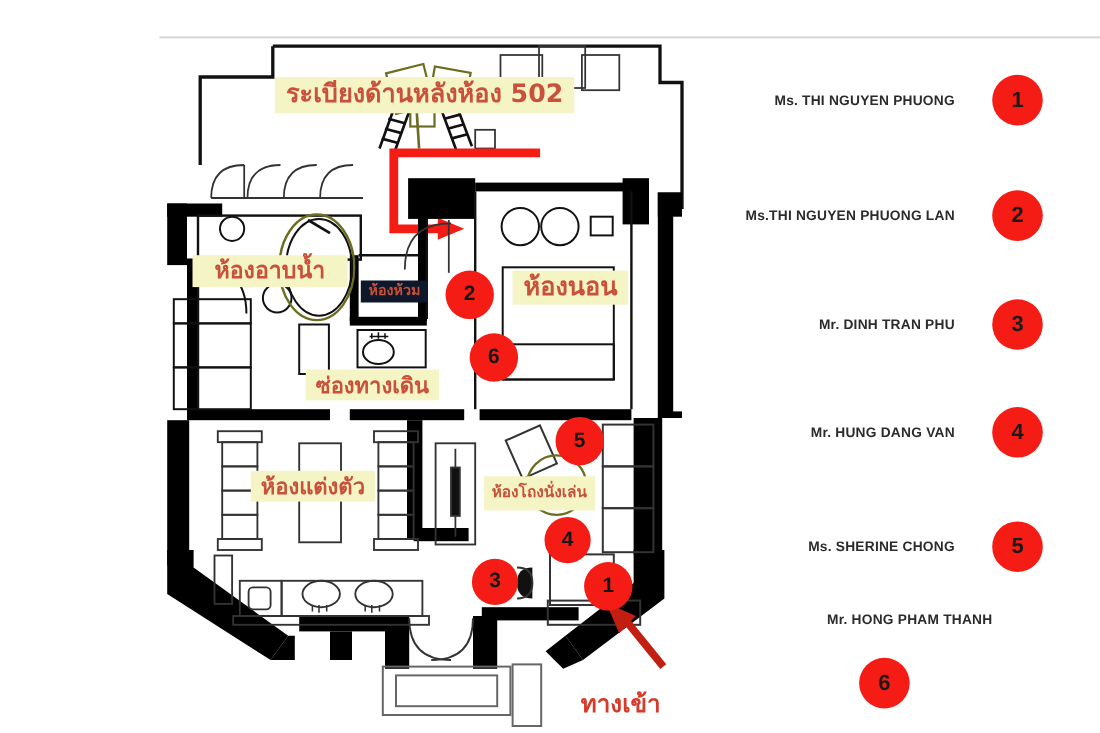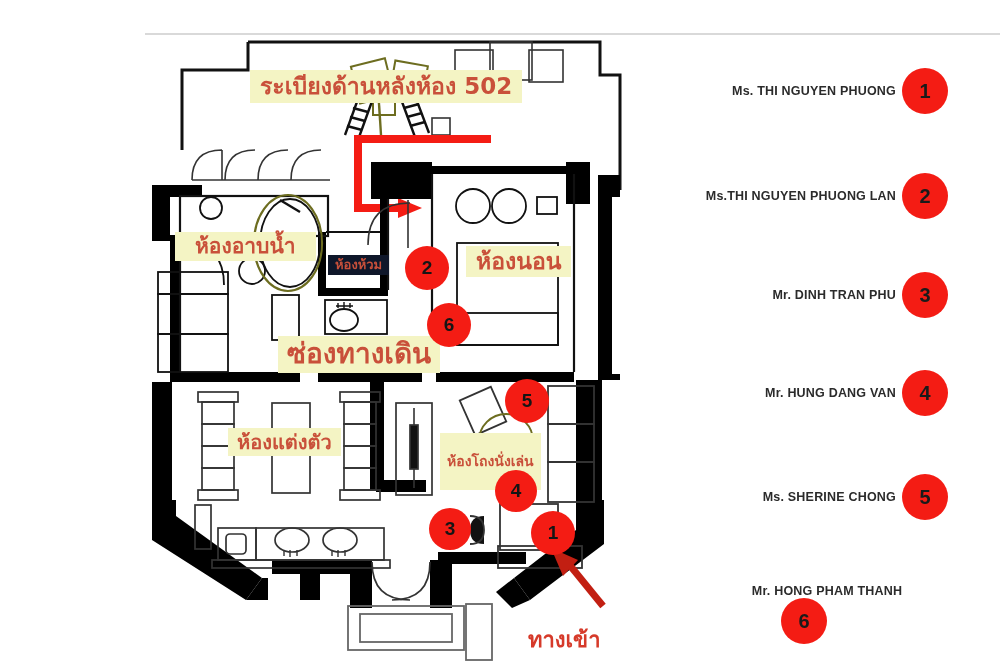--- a/index.html
+++ b/index.html
@@ -11,21 +11,21 @@
   #root{position:absolute;left:0;top:0;width:1000px;height:488px;background:#fff;}
 
   
   #planwrap{position:absolute;left:0;top:0;width:660px;height:666px;}
   #plan{display:block;}
 
   
   #legend{position:absolute;left:660px;top:0;width:340px;height:666px;}
   .legend-row{
     position:absolute;left:0;width:340px;height:56px;display:flex;
-    align-items:center;justify-content:flex-end;
+    align-items:center;justify-content:flex-end;gap:28px;
   }
   .legend-name{
     font-size:12.5px;font-weight:bold;color:#2b2b2b;letter-spacing:.2px;
     white-space:nowrap;text-align:right;padding-right:6px;
     font-family:"Liberation Sans","DejaVu Sans",sans-serif;
   }
   .legend-badge{
     width:46px;height:46px;border-radius:50%;
     display:flex;align-items:center;justify-content:center;
     color:#1a1a1a;font-size:20px;font-weight:bold;
@@ -249,25 +249,25 @@
     </svg>
 
     <div class="tlabel" style="left:250px;top:70px;font-size:23px;color:#c9503a;background:#f4f4c4;padding:4px 10px;">ระเบียงด้านหลังห้อง 502</div>
 
     <div class="tlabel" style="left:175px;top:232px;font-size:21px;color:#c9503a;background:#f4f4c4;padding:3px 20px;">ห้องอาบน้ำ</div>
 
     <div class="tlabel" style="left:328px;top:255px;font-size:13px;color:#c9503a;background:#0f172a;padding:3px 7px;">ห้องห้วม</div>
 
     <div class="tlabel" style="left:466px;top:246px;font-size:23px;color:#c9503a;background:#f4f4c4;padding:3px 10px;">ห้องนอน</div>
 
-    <div class="tlabel" style="left:278px;top:336px;font-size:28px;color:#c9503a;background:#f4f4c4;padding:3px 9px;">ซ่องทางเดิน</div>
+    <div class="tlabel" style="left:278px;top:336px;font-size:20px;color:#c9503a;background:#f4f4c4;padding:3px 9px;">ซ่องทางเดิน</div>
 
     <div class="tlabel" style="left:228px;top:428px;font-size:20px;color:#c9503a;background:#f4f4c4;padding:3px 9px;">ห้องแต่งตัว</div>
 
-    <div class="tlabel" style="left:440px;top:433px;font-size:14px;color:#c9503a;background:#f4f4c4;padding:21px 7px;">ห้องโถงนั่งเล่น</div>
+    <div class="tlabel" style="left:440px;top:433px;font-size:14px;color:#c9503a;background:#f4f4c4;padding:8px 7px;">ห้องโถงนั่งเล่น</div>
 
     <div class="entrance-label" style="left:528px;top:622px;font-size:22px;color:#d63a2a;">ทางเข้า</div>
 
     <div class="marker" style="left:405px;top:246px;width:44px;height:44px;background:#f41c14;font-size:19px;">
       <span>2</span>
     </div>
     <div class="marker" style="left:427px;top:303px;width:44px;height:44px;background:#f41c14;font-size:19px;">
       <span>6</span>
     </div>
     <div class="marker" style="left:505px;top:379px;width:44px;height:44px;background:#f41c14;font-size:19px;">

